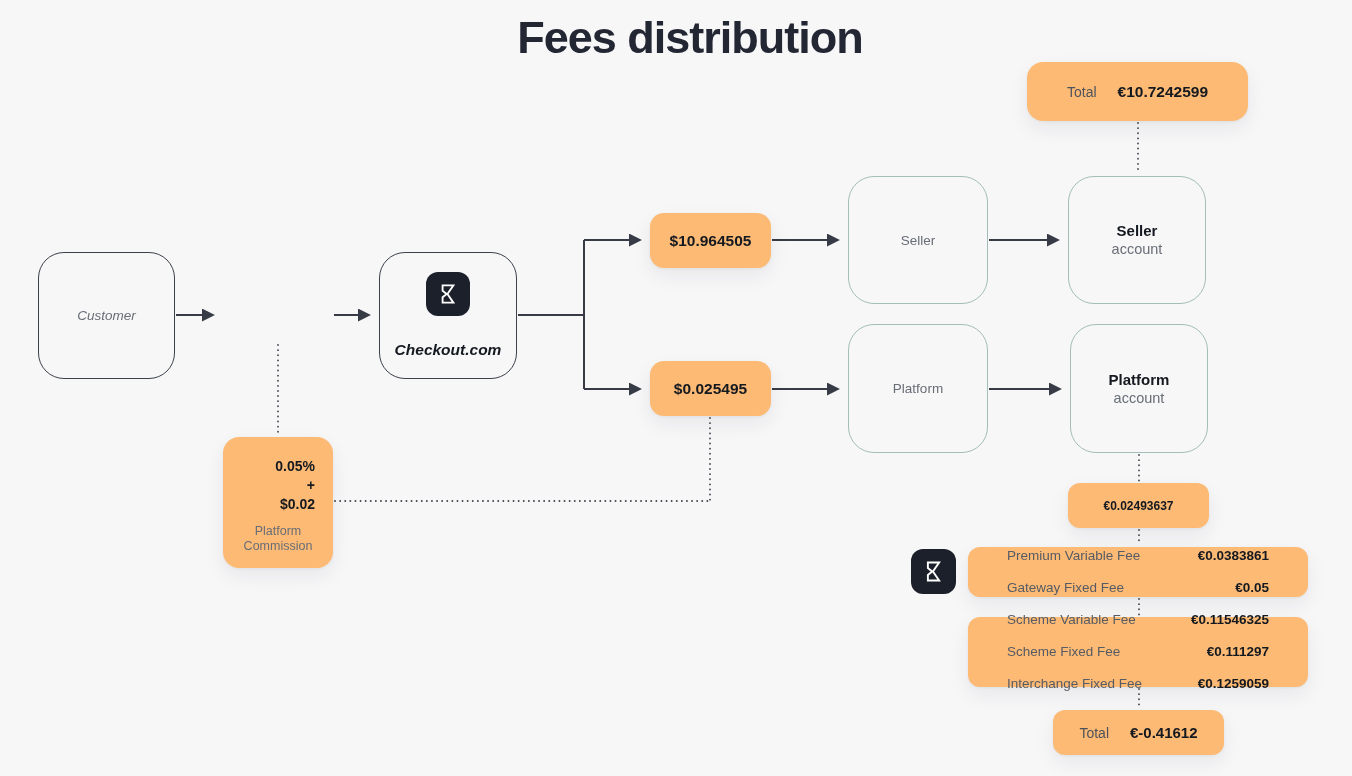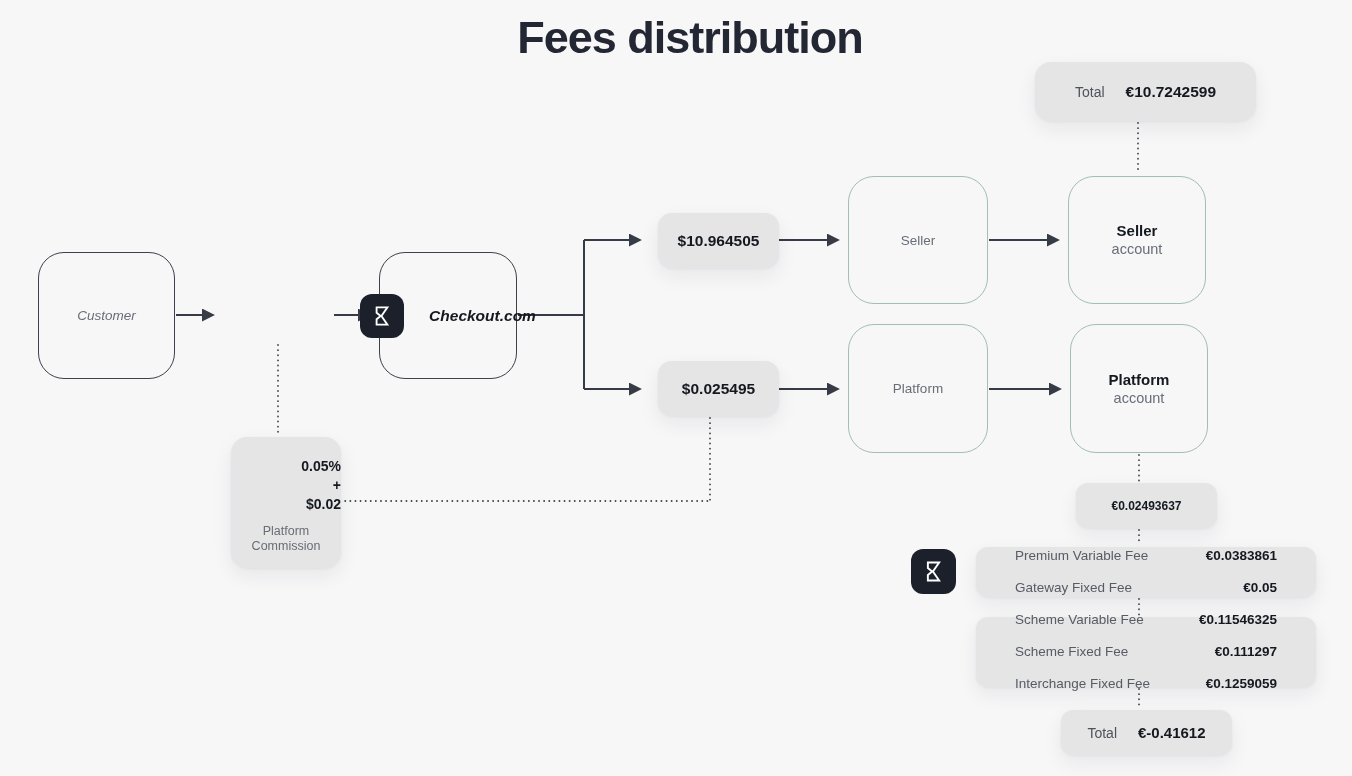--- a/index.html
+++ b/index.html
@@ -42,24 +42,23 @@
     border-radius: 26px;
     background: transparent;
     font-style: italic;
   }
   .outline-teal {
     border: 1.5px solid #a3bdb8;
     border-radius: 26px;
     background: transparent;
   }
   .chip {
-    background: #e5e5e5;
+    background: #fdba74;
     border-radius: 14px;
     box-shadow: 0 8px 20px rgba(25,30,40,0.07), 0 1px 3px rgba(25,30,40,0.05);
-    margin-left: 8px;
   }
   .node-label {
     font-size: 13.5px;
     color: #686d76;
   }
   .amount {
     font-size: 15.5px;
     font-weight: 700;
     color: #14181f;
   }
@@ -70,21 +69,21 @@
     display: flex;
     align-items: center;
     justify-content: center;
     gap: 21px;
     border-radius: 16px;
   }
   .total-label { font-size: 14px; color: #4d525b; }
   .total-value { font-size: 15.5px; font-weight: 700; color: #14181f; }
   .checkout-inner {
     display: flex;
-    flex-direction: row;
+    flex-direction: column;
     align-items: center;
     gap: 25px;
   }
   .logo-square {
     width: 44px; height: 44px;
     background: #1c202a;
     border-radius: 12px;
     display: flex;
     align-items: center;
     justify-content: center;
@@ -92,20 +91,21 @@
   .checkout-name { font-size: 15.5px; font-weight: 700; color: #14181f; }
   .commission-box {
     flex-direction: column;
     align-items: stretch;
     justify-content: flex-start;
     padding: 20px 0 0 0;
     border-radius: 16px;
   }
   .commission-values {
     text-align: right;
+    padding-right: 18px;
     font-size: 14px;
     font-weight: 700;
     color: #14181f;
     line-height: 19px;
   }
   .commission-label {
     margin-top: 10px;
     text-align: center;
     font-size: 12.5px;
     color: #686d76;

